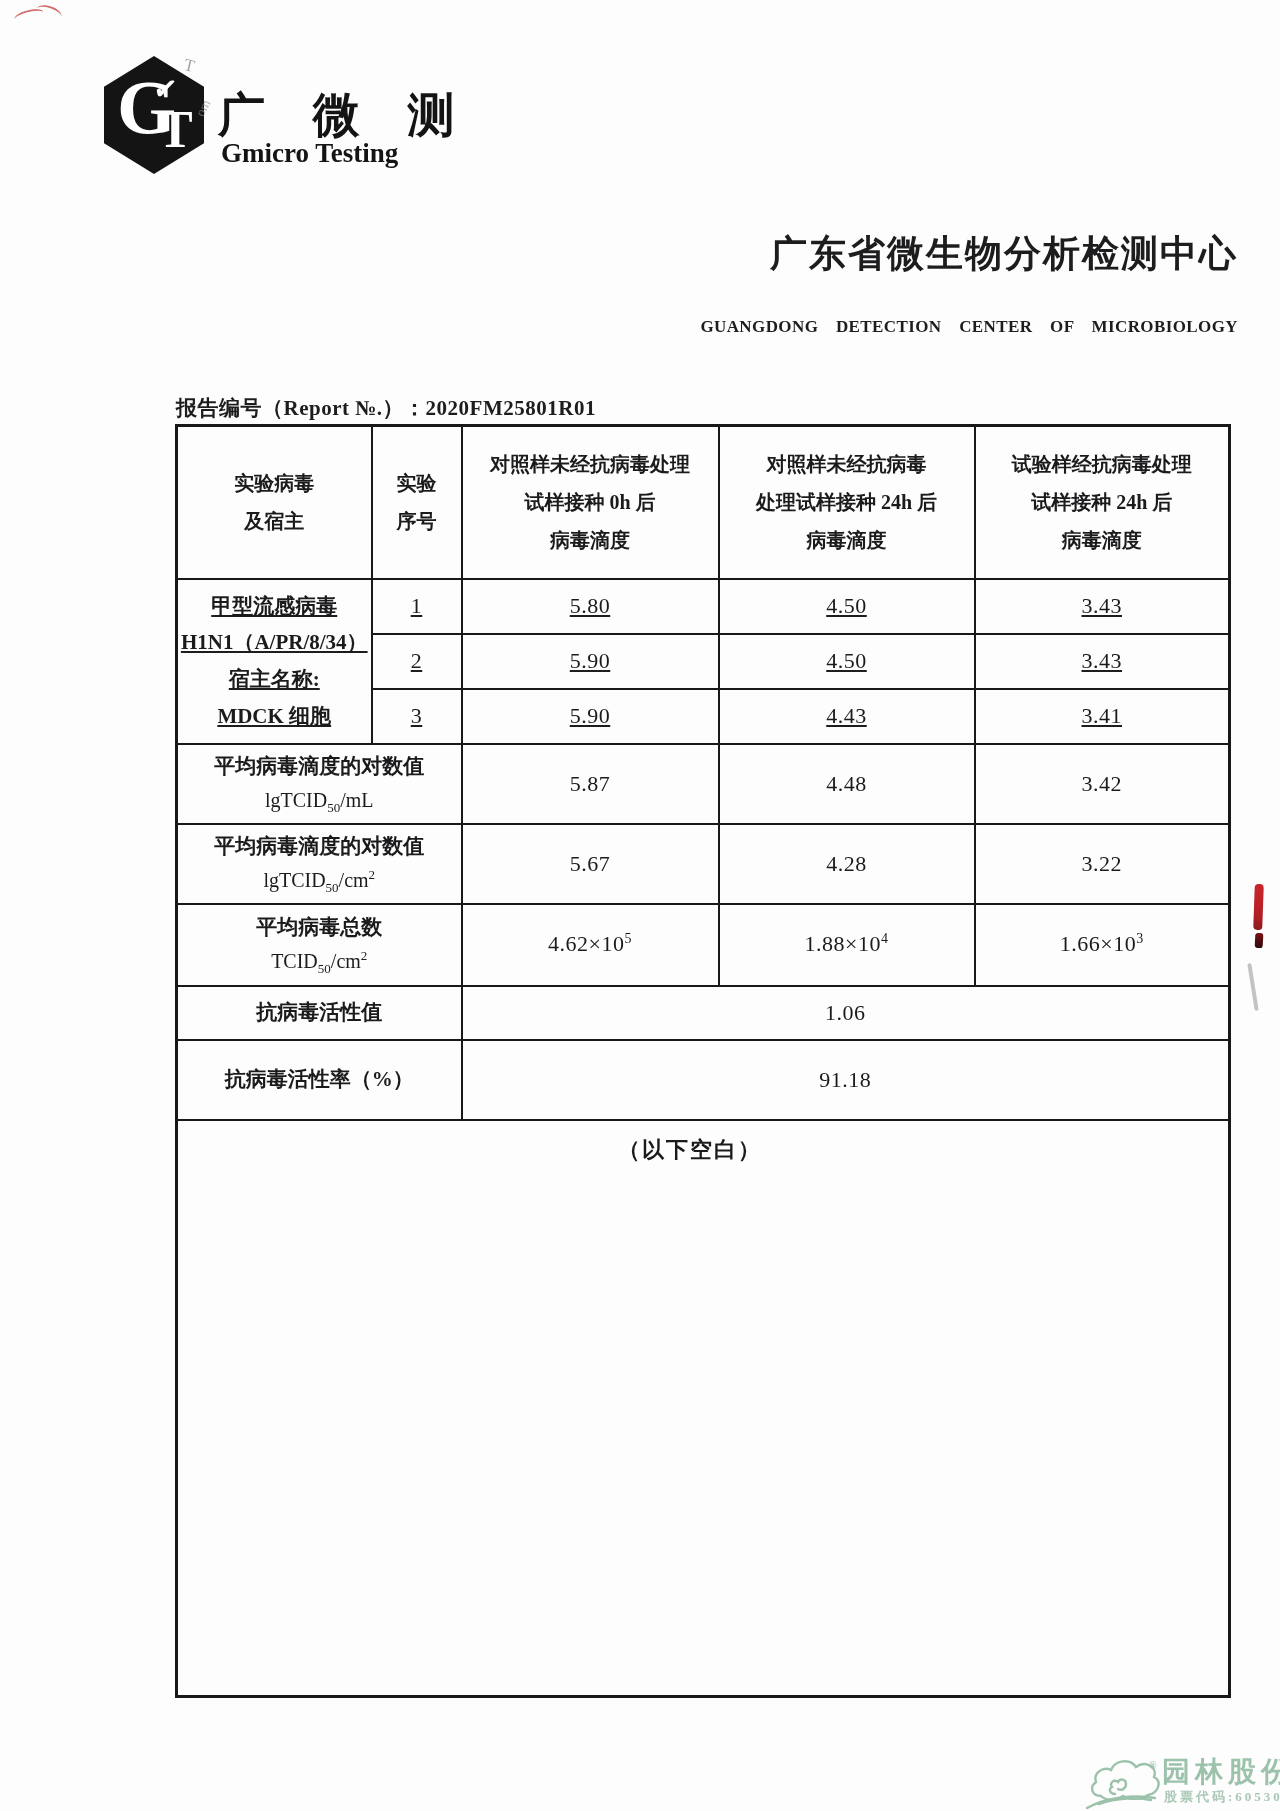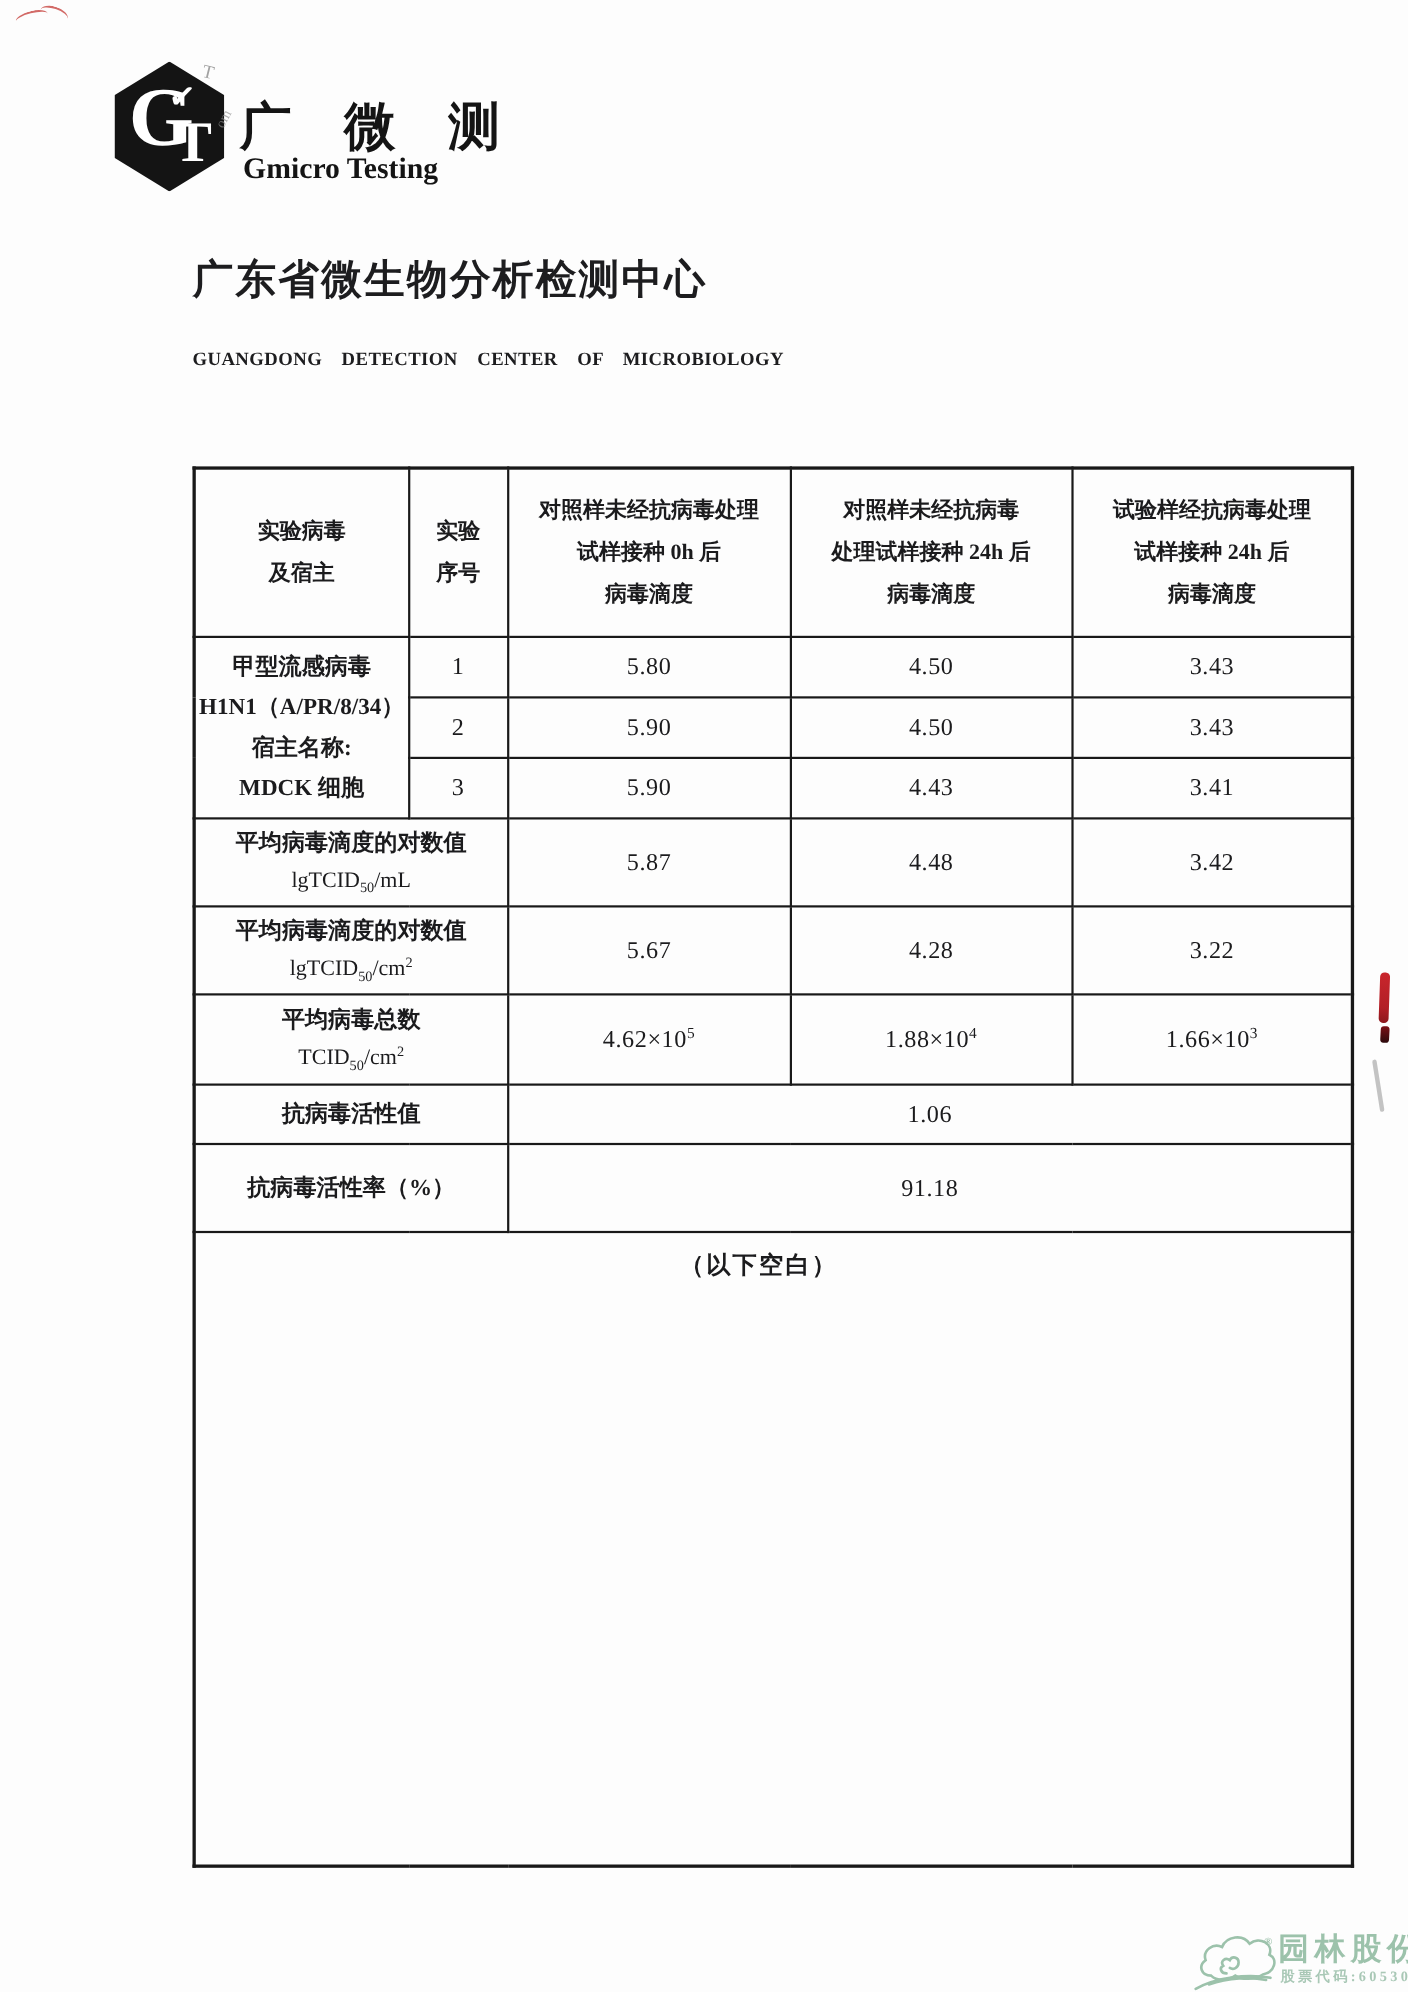--- a/index.html
+++ b/index.html
@@ -20,21 +20,21 @@
        clip-path:polygon(50% 0,100% 26%,100% 74%,50% 100%,0 74%,0 26%);}
   .hex-g{position:absolute;left:13px;top:13px;font-size:76px;line-height:1;font-weight:700;color:#fff;}
   .hex-t{position:absolute;left:54px;top:48px;font-size:52px;line-height:1;font-weight:700;color:#fff;}
   .hex-check{position:absolute;left:49px;top:18px;font-size:30px;line-height:1;font-weight:700;color:#fff;transform:rotate(6deg);}
   .brand-cn{position:absolute;left:218px;top:84px;font-size:47px;font-weight:700;letter-spacing:18px;color:#141414;white-space:nowrap;text-align:right;}
   .brand-en{position:absolute;left:221px;top:138px;font-size:27px;font-weight:700;color:#141414;white-space:nowrap;}
   .mark-t{position:absolute;left:184px;top:56px;font-size:17px;color:#7c7c7c;transform:rotate(14deg);opacity:.7;}
   .mark-om{position:absolute;left:195px;top:100px;font-size:13px;color:#8a8a8a;transform:rotate(-62deg);opacity:.65;}
 
   
-  .tline{position:absolute;left:175px;width:1053px;text-align:left;white-space:nowrap;}
+  .tline{position:absolute;left:185px;width:1053px;text-align:right;white-space:nowrap;}
   .org-cn{top:229px;font-size:37px;font-weight:700;letter-spacing:2px;}
   .org-en{top:305px;font-size:17px;font-weight:700;letter-spacing:.4px;word-spacing:13px;margin-top:12px;}
   .doc-cn{top:322px;font-size:34px;font-weight:700;letter-spacing:11px;text-indent:11px;}
   .doc-en{top:369px;font-size:14.5px;font-weight:700;letter-spacing:1.2px;word-spacing:5px;}
   .report-no{position:absolute;left:176px;top:394px;font-size:21px;font-weight:600;letter-spacing:.5px;}
 
   
   table.report-table{position:absolute;left:175px;top:424px;width:1053px;border-collapse:collapse;
     table-layout:fixed;border:3px solid #191919;}
   .report-table td,.report-table th{border:2px solid #191919;text-align:center;vertical-align:middle;
@@ -42,21 +42,21 @@
   .report-table th{font-size:20px;font-weight:600;line-height:1.9;white-space:pre-line;}
   .pre{white-space:pre-line;}
   .virus-cell{font-size:21px;font-weight:600;line-height:1.75;}
   .label-cell{font-size:21px;font-weight:600;line-height:1.65;}
   .num{font-size:22px;font-weight:400;letter-spacing:.5px;}
   .unit{font-size:20px;font-weight:400;letter-spacing:0;}
   .unit sub{font-size:13px;}
   .unit sup{font-size:13px;}
   .num sup{font-size:14px;}
   .rh-head{height:153px;}
-  .rh-trial{height:55px;}
+  .rh-trial{height:55px;text-decoration:underline;}
   .rh-ml{height:80px;}
   .rh-cm2{height:80px;}
   .rh-total{height:82px;}
   .rh-actval{height:54px;}
   .rh-actrate{height:80px;}
   .rh-blank{height:577px;}
   .blank-cell{vertical-align:top !important;padding-top:14px !important;padding-right:26px !important;
     font-size:22px;font-weight:600;letter-spacing:2px;}
 
   
@@ -97,20 +97,23 @@
     </div>
     <span class="mark-t">T</span>
     <span class="mark-om">om</span>
     <div class="brand-cn">广 微 测</div>
     <div class="brand-en">Gmicro Testing</div>
   </div>
 
   <div class="tline org-cn">广东省微生物分析检测中心</div>
   <div class="tline org-en">GUANGDONG DETECTION CENTER OF MICROBIOLOGY</div>
 
+  <div class="report-no">
+    <span>报告编号（Report №.）：</span><span>2020FM25801R01</span>
+  </div>
 
   <table class="report-table">
     <colgroup>
       <col style="width:195px">
         <col style="width:90px">
         <col style="width:257px">
         <col style="width:256px">
         <col style="width:255px">
     </colgroup>
     <tbody>

